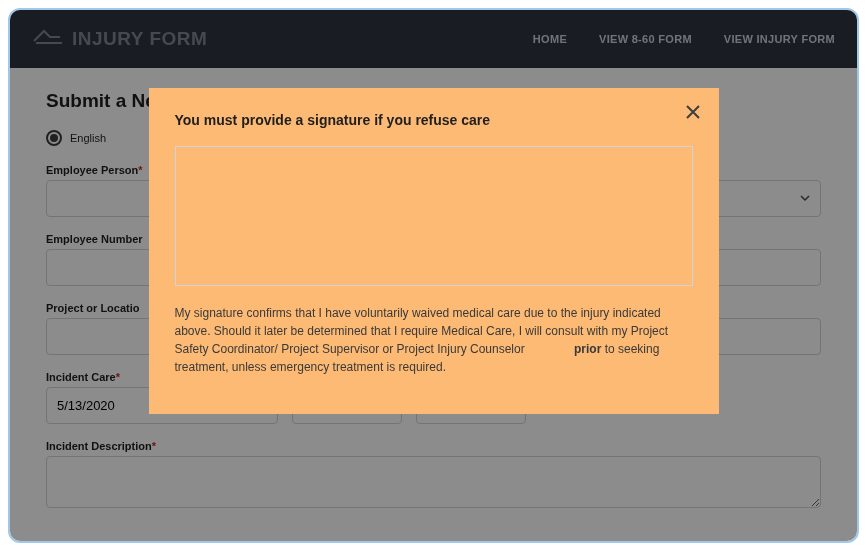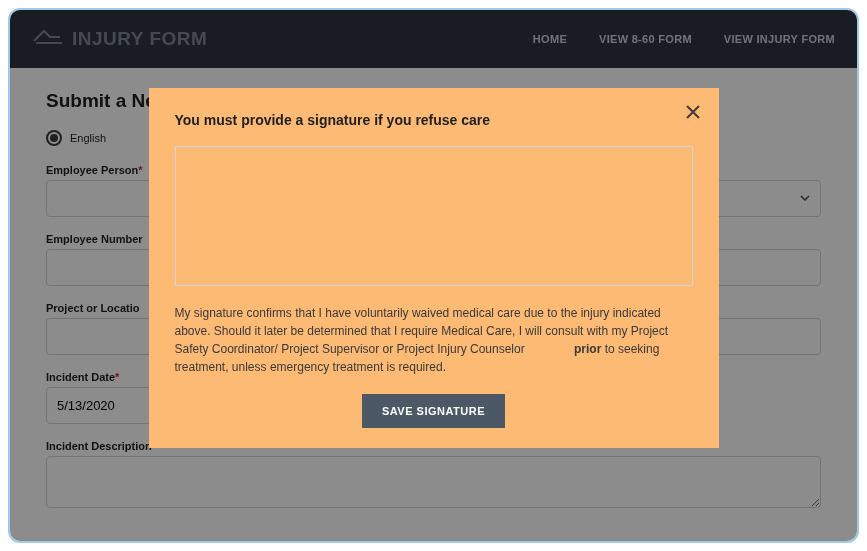--- a/index.html
+++ b/index.html
@@ -89,21 +89,21 @@
         <input type="text" class="form-input" style="">
       </div>
 
       <div class="field-group">
         <label class="form-label">Project or Locatio</label>
         <input type="text" class="form-input" style="">
       </div>
 
       <div class="row-3">
         <div class="field-group date-field">
-          <label class="form-label"><span>Incident Date</span><span class="req">*</span></label>
+          <label class="form-label"><span>Incident Care</span><span class="req">*</span></label>
           <div class="date-input-wrap">
             <input type="text" class="form-input" value="5/13/2020" style="">
             <span class="cal-icon">
               <svg width="14" height="14" viewBox="0 0 14 14">
                   <rect x="1" y="2" width="12" height="11" stroke="#555" fill="none"></rect>
                   <line x1="1" y1="5" x2="13" y2="5" stroke="#555"></line>
                   <line x1="4" y1="0" x2="4" y2="3" stroke="#555"></line>
                   <line x1="10" y1="0" x2="10" y2="3" stroke="#555"></line>
                 </svg>
             </span>
@@ -144,18 +144,17 @@
         <span class="close-x">
           <svg width="16" height="16" viewBox="0 0 16 16">
               <path d="M2 2 L14 14 M14 2 L2 14" stroke="#3d3d3d" stroke-width="2"></path>
             </svg>
         </span>
         <div class="modal-title">You must provide a signature if you refuse care</div>
         <div class="sig-canvas"></div>
         <p class="consent-text">
           <span>My signature confirms that I have voluntarily waived medical care due to the injury indicated above. Should it later be determined that I require Medical Care, I will consult with my Project Safety Coordinator/ Project Supervisor or Project Injury Counselor </span><strong>prior</strong><span> to seeking treatment, unless emergency treatment is required.</span>
         </p>
-        <button class="save-btn">SAVE SIGNATURE</button>
       </div>
     </div>
 
   </div>
 </div>
 
 </body></html>

